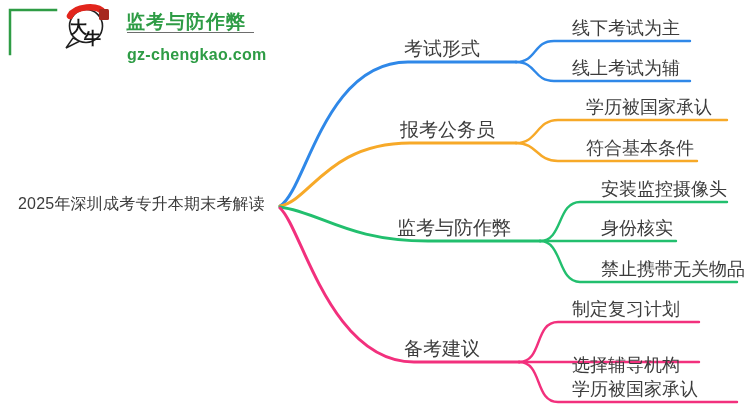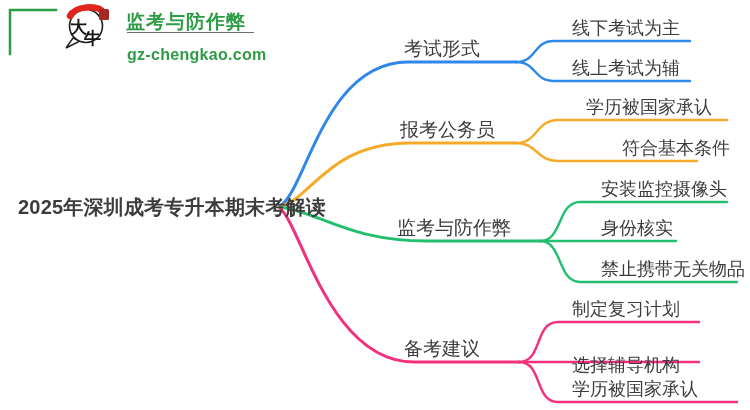--- a/index.html
+++ b/index.html
@@ -4,21 +4,21 @@
 <style>
   html,body{margin:0;padding:0;}
   body{
     width:750px;height:410px;position:relative;overflow:hidden;
     background:#ffffff;
     font-family:"Liberation Sans","DejaVu Sans",sans-serif;
     color:var(--c-text,#3c3c3c);
   }
   #scene{position:absolute;left:0;top:0;width:750px;height:410px;}
   .lbl{position:absolute;white-space:nowrap;}
-  .central{font-size:20px;letter-spacing:0.2px;font-weight:bold;}
+  .central{font-size:16px;letter-spacing:0.2px;}
   .branch-lbl{font-size:19px;}
   .leaf-lbl{font-size:18px;}
   .logo-title{
     position:absolute;left:126px;top:9px;font-size:19px;font-weight:bold;
     color:var(--c-brand,#2e9c45);letter-spacing:1px;white-space:nowrap;
   }
   .logo-divider{
     position:absolute;left:127px;top:32px;width:127px;height:0;
     border-top:1.5px solid #6d6d6d;
   }
@@ -77,19 +77,19 @@
 <div class="lbl central" style="left:18px;top:194px;">2025年深圳成考专升本期末考解读</div>
 
 <div class="lbl branch-lbl" style="left:404px;top:36px;text-align:right;">考试形式</div>
 <div class="lbl branch-lbl" style="left:400px;top:117px;text-align:center;">报考公务员</div>
 <div class="lbl branch-lbl" style="left:397px;top:215px;">监考与防作弊</div>
 <div class="lbl branch-lbl" style="left:404px;top:336px;">备考建议</div>
 
 <div class="lbl leaf-lbl" style="left:572px;top:16px;">线下考试为主</div>
 <div class="lbl leaf-lbl" style="left:572px;top:56px;text-align:right;">线上考试为辅</div>
 <div class="lbl leaf-lbl" style="left:586px;top:95px;">学历被国家承认</div>
-<div class="lbl leaf-lbl" style="left:586px;top:136px;margin-left:36px;">符合基本条件</div>
+<div class="lbl leaf-lbl" style="left:586px;top:136px;">符合基本条件</div>
 <div class="lbl leaf-lbl" style="left:601px;top:177px;">安装监控摄像头</div>
 <div class="lbl leaf-lbl" style="left:601px;top:216px;">身份核实</div>
 <div class="lbl leaf-lbl" style="left:601px;top:257px;">禁止携带无关物品</div>
 <div class="lbl leaf-lbl" style="left:572px;top:297px;">制定复习计划</div>
 <div class="lbl leaf-lbl" style="left:572px;top:337px;margin-top:16px;">选择辅导机构</div>
 <div class="lbl leaf-lbl" style="left:572px;top:377px;">学历被国家承认</div>
 
 </body></html>

